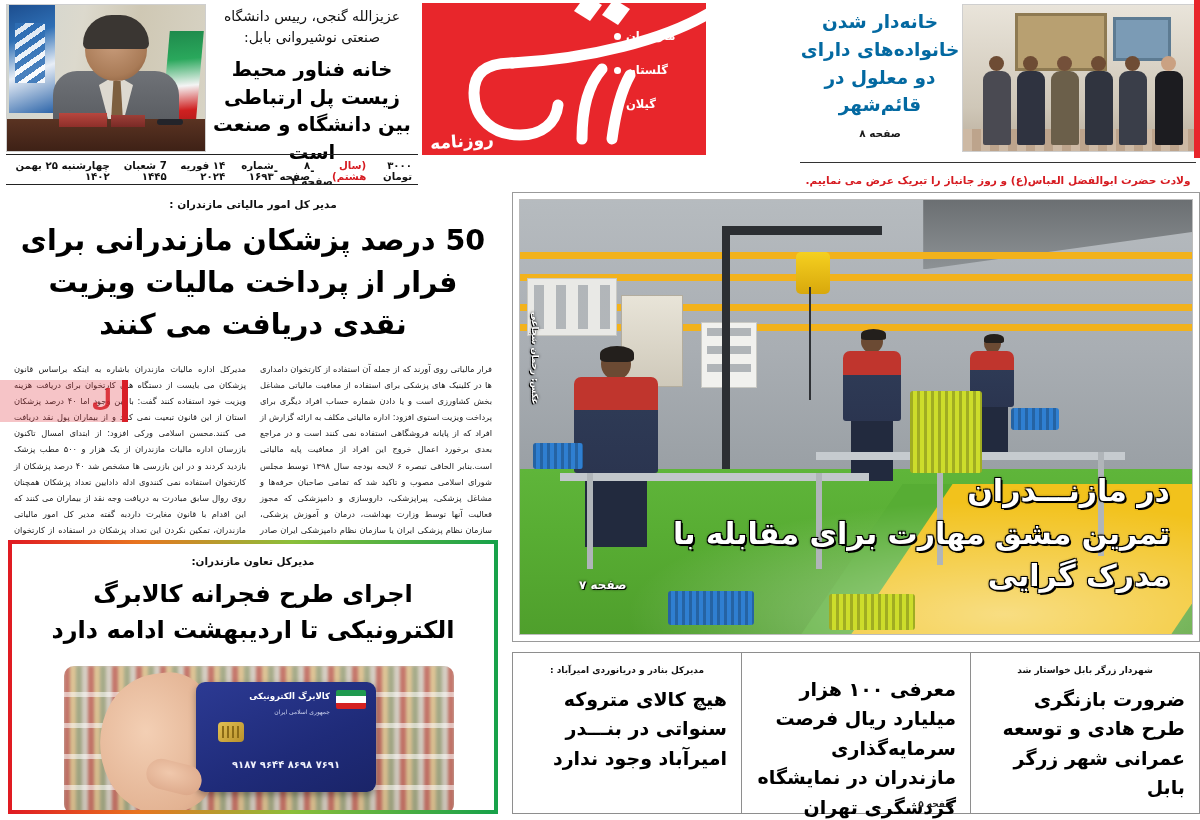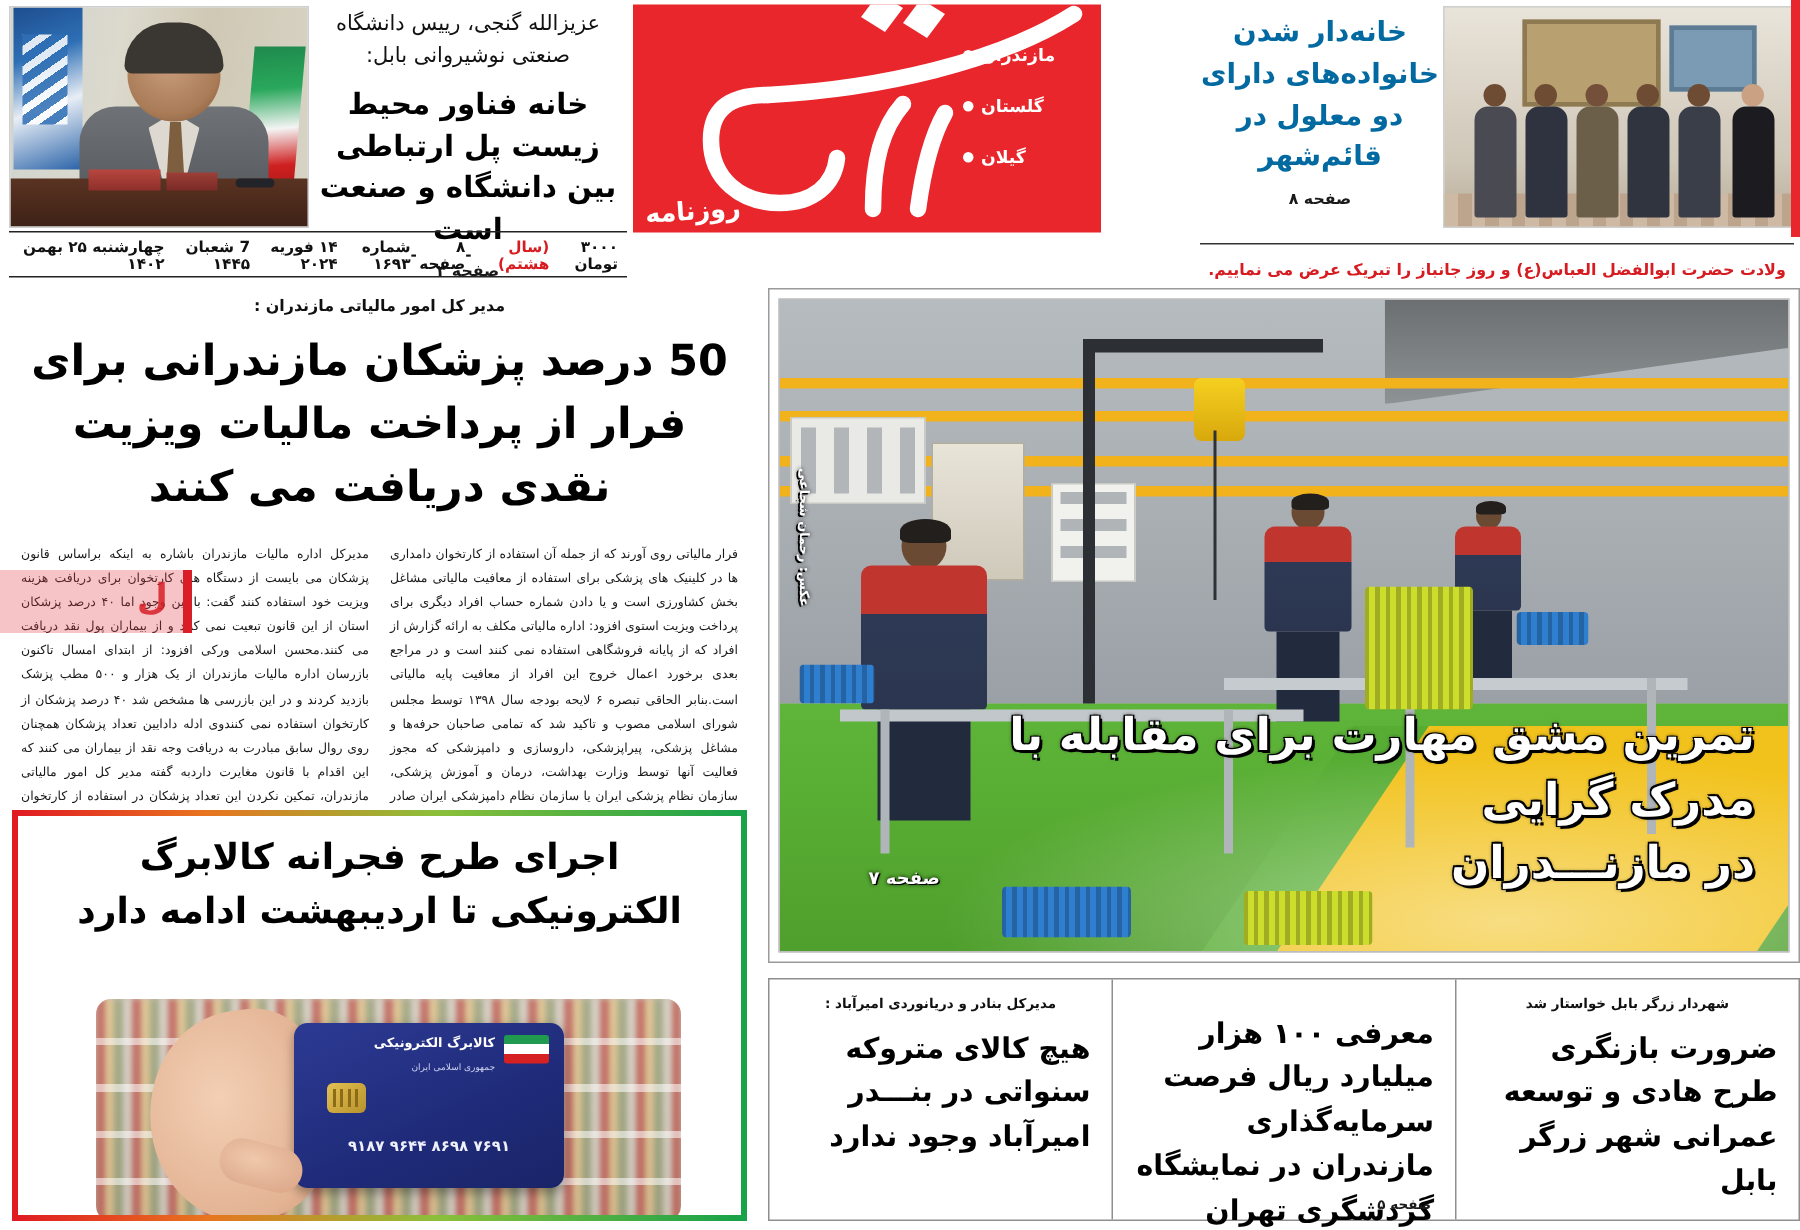--- a/index.html
+++ b/index.html
@@ -45,21 +45,21 @@
   .p-book2 { position:absolute; left:104px; bottom:24px; width:34px; height:12px;
     background: linear-gradient(180deg,#9c3f38,#7a2a26); }
   .p-mic { position:absolute; left:150px; bottom:26px; width:26px; height:6px; background:#23242a; border-radius:3px;}
 
   .mh-left-text { position: absolute; left: 210px; top: 6px; width: 204px; text-align: center; }
   .kicker-sm { font-size: 14px; font-weight: 400; color: #111; line-height: 1.5; letter-spacing: -.2px; }
   .mh-left-head { margin-top: 8px; font-size: 19.5px; font-weight: 700; color: #000;
     line-height: 1.42; letter-spacing: -.4px; }
   .pg-badge { display: inline-block; margin-top: 8px; font-size: 10.5px; font-weight: 700; color: #1a1a1a; }
 
-  .mh-logo { position: absolute; left: 422px; top: 3px; width: 312px; height: 152px;
+  .mh-logo { position: absolute; left: 422px; top: 3px; width: 284px; height: 152px;
     background: #e8262b; overflow: hidden; }
   .logo-word { position: absolute; left: -6px; top: -14px; width: 310px; height: 170px; }
   .logo-word svg { width: 100%; height: 100%; display: block; }
   .logo-regions { position: absolute; right: 6px; top: 26px; width: 86px;
     display: flex; flex-direction: column; gap: 20px; align-items: flex-end; }
   .logo-region { display: flex; align-items: center; gap: 5px; color: #fff;
     font-size: 11.5px; font-weight: 700; }
   .dot { width: 7px; height: 7px; border-radius: 50%; background: #fff; display: inline-block; }
   .logo-rooznameh { position: absolute; left: 8px; bottom: 4px; color:#fff; font-size: 17px;
     font-weight: 700; transform: rotate(-4deg); }
@@ -343,20 +343,21 @@
         <div class="col">مدیرکل اداره مالیات مازندران باشاره به اینکه براساس قانون پزشکان می بایست از دستگاه های کارتخوان برای دریافت هزینه ویزیت خود استفاده کنند گفت: با این وجود اما ۴۰ درصد پزشکان استان از این قانون تبعیت نمی کنند و از بیماران پول نقد دریافت می کنند.محسن اسلامی ورکی افزود: از ابتدای امسال تاکنون بازرسان اداره مالیات مازندران از یک هزار و ۵۰۰ مطب پزشک بازدید کردند و در این بازرسی ها مشخص شد ۴۰ درصد پزشکان از کارتخوان استفاده نمی کنندوی ادله دادایین تعداد پزشکان همچنان روی روال سابق مبادرت به دریافت وجه نقد از بیماران می کنند که این اقدام با قانون مغایرت داردبه گفته مدیر کل امور مالیاتی مازندران، تمکین نکردن این تعداد پزشکان در استفاده از کارتخوان باعث شده تا به رویه های غیرمتعارف و غیرمعمول برای</div>
       </div>
       <div class="pg-badge2">صفحه ۲</div>
       <div class="watermark">
         <span class="watermark-glyph">ل</span>
       </div>
     </div>
 
     <div class="card2">
       <div class="card2-inner">
+        <div class="card2-kicker">مدیرکل تعاون مازندران:</div>
         <div class="card2-head">اجرای طرح فجرانه کالابرگ الکترونیکی تا اردیبهشت ادامه دارد</div>
         <div class="card2-photo">
           <div class="shelf"></div>
           <div class="shelf-rows"></div>
           <div class="shelf-lines"></div>
           <div class="hand"></div>
           <div class="ecard">
             <div class="ecard-flag"></div>
             <div class="ecard-title">کالابرگ الکترونیکی</div>
             <div class="ecard-sub">جمهوری اسلامی ایران</div>
@@ -422,22 +423,22 @@
           <div class="crate b" style="left:22%;bottom:2%;width:86px;height:34px;"></div>
           <div class="crate y" style="left:46%;bottom:1%;width:86px;height:36px;"></div>
           <div class="crate y" style="left:58%;top:44%;width:72px;height:82px;"></div>
           <div class="crate b" style="left:2%;top:56%;width:50px;height:26px;"></div>
           <div class="crate b" style="left:73%;top:48%;width:48px;height:22px;"></div>
         </div>
 
         <div class="photo-credit">عکس: رحمان شجاعی</div>
         <div class="overlay-pg">صفحه ۷</div>
         <div class="overlay-head">
+          <div>در مازنـــدران</div>
           <div>تمرین مشق مهارت برای مقابله با مدرک گرایی</div>
-          <div>در مازنـــدران</div>
         </div>
       </div>
     </div>
 
     <div class="bottom-box">
       <div class="bcol">
         <div class="b-kicker">شهردار زرگر بابل خواستار شد</div>
         <div class="b-head">ضرورت بازنگری طرح هادی و توسعه عمرانی شهر زرگر بابل</div>
         <div class="b-pg"></div>
       </div>

